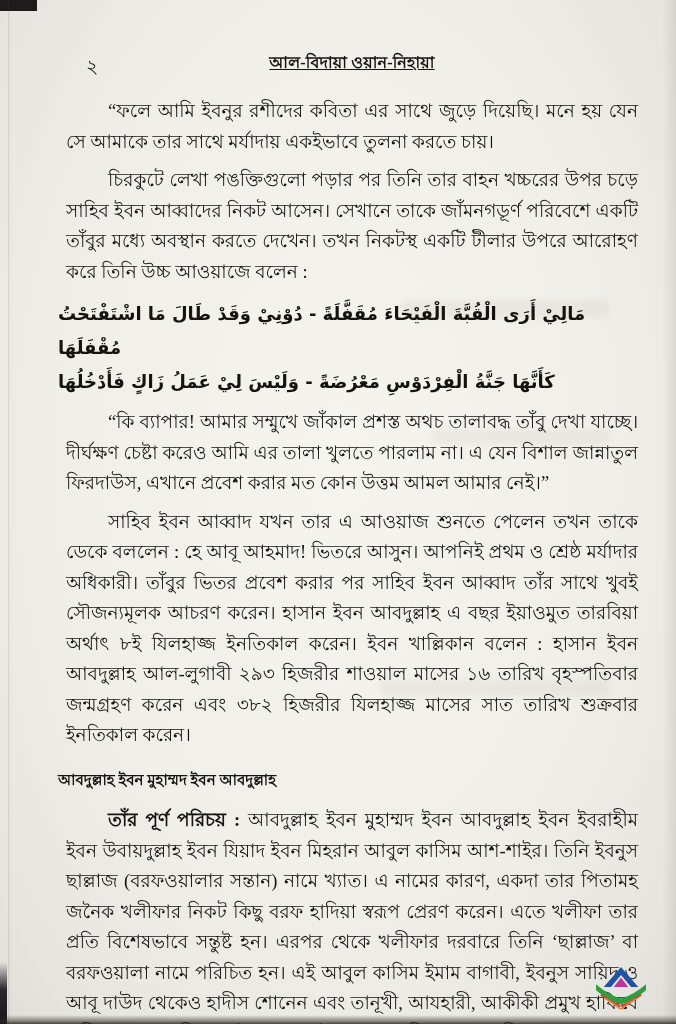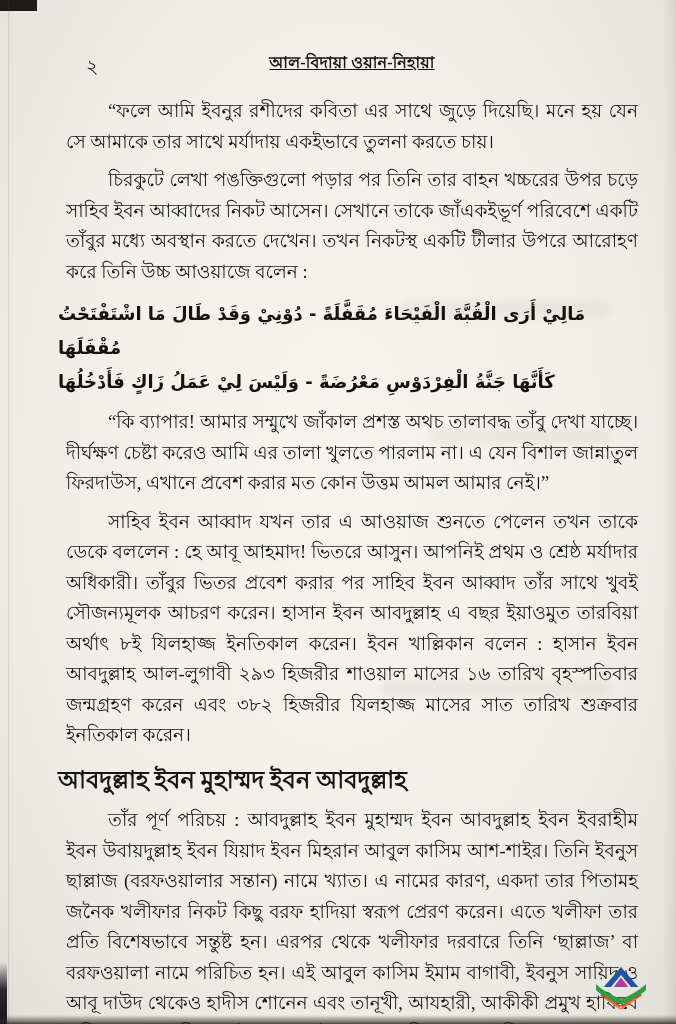--- a/index.html
+++ b/index.html
@@ -79,26 +79,26 @@
     font-family:"DejaVu Sans",sans-serif;
     font-size:18px;
     font-weight:700;
     line-height:34px;
     margin:10px 0 8px 0;
     text-indent:0;
     color:#14130f;
   }
   .section-heading{
     margin:14px 0 10px 0;
-    font-size:24px;
+    font-size:15px;
     font-weight:700;
     text-align:left;
     text-indent:0;
   }
-  .lead-bold{font-weight:400;}
+  .lead-bold{font-weight:700;}
   .logo{
     position:absolute;right:28px;bottom:12px;
     width:54px;height:48px;
   }
 </style>
 </head>
 <body>
 
 <div class="page">
 
@@ -111,21 +111,21 @@
 
   <div class="content">
 
     <div class="page-header">
       <span class="page-number">২</span>
       <div class="header-title">আল-বিদায়া ওয়ান-নিহায়া</div>
     </div>
 
     <div class="body-text">
       <p class="para">“ফলে আমি ইবনুর রশীদের কবিতা এর সাথে জুড়ে দিয়েছি। মনে হয় যেন সে আমাকে তার সাথে মর্যাদায় একইভাবে তুলনা করতে চায়।</p>
-      <p class="para">চিরকুটে লেখা পঙক্তিগুলো পড়ার পর তিনি তার বাহন খচ্চরের উপর চড়ে সাহিব ইবন আব্বাদের নিকট আসেন। সেখানে তাকে জাঁএকইভূর্ণ পরিবেশে একটি তাঁবুর মধ্যে অবস্থান করতে দেখেন। তখন নিকটস্থ একটি টীলার উপরে আরোহণ করে তিনি উচ্চ আওয়াজে বলেন :</p>
+      <p class="para">চিরকুটে লেখা পঙক্তিগুলো পড়ার পর তিনি তার বাহন খচ্চরের উপর চড়ে সাহিব ইবন আব্বাদের নিকট আসেন। সেখানে তাকে জাঁমনগডূর্ণ পরিবেশে একটি তাঁবুর মধ্যে অবস্থান করতে দেখেন। তখন নিকটস্থ একটি টীলার উপরে আরোহণ করে তিনি উচ্চ আওয়াজে বলেন :</p>
 
       <div class="para arabic">
         <div>مَالِيْ أَرَى الْقُبَّةَ الْفَيْحَاءَ مُقَفَّلَةً - دُوْنِيْ وَقَدْ طَالَ مَا اشْتَفْتَحْتُ مُقْفَلَهَا</div>
         <div>كَأَنَّهَا جَنَّةُ الْفِرْدَوْسِ مَعْرُضَةً - وَلَيْسَ لِيْ عَمَلُ زَاكٍ فَأَدْخُلُهَا</div>
       </div>
 
       <p class="para">“কি ব্যাপার! আমার সম্মুখে জাঁকাল প্রশস্ত অথচ তালাবদ্ধ তাঁবু দেখা যাচ্ছে। দীর্ঘক্ষণ চেষ্টা করেও আমি এর তালা খুলতে পারলাম না। এ যেন বিশাল জান্নাতুল ফিরদাউস, এখানে প্রবেশ করার মত কোন উত্তম আমল আমার নেই।”</p>
       <p class="para">সাহিব ইবন আব্বাদ যখন তার এ আওয়াজ শুনতে পেলেন তখন তাকে ডেকে বললেন : হে আবূ আহমাদ! ভিতরে আসুন। আপনিই প্রথম ও শ্রেষ্ঠ মর্যাদার অধিকারী। তাঁবুর ভিতর প্রবেশ করার পর সাহিব ইবন আব্বাদ তাঁর সাথে খুবই সৌজন্যমূলক আচরণ করেন। হাসান ইবন আবদুল্লাহ এ বছর ইয়াওমুত তারবিয়া অর্থাৎ ৮ই যিলহাজ্জ ইনতিকাল করেন। ইবন খাল্লিকান বলেন : হাসান ইবন আবদুল্লাহ আল-লুগাবী ২৯৩ হিজরীর শাওয়াল মাসের ১৬ তারিখ বৃহস্পতিবার জন্মগ্রহণ করেন এবং ৩৮২ হিজরীর যিলহাজ্জ মাসের সাত তারিখ শুক্রবার ইনতিকাল করেন।</p>
 
       <p class="para section-heading">আবদুল্লাহ ইবন মুহাম্মদ ইবন আবদুল্লাহ</p>

